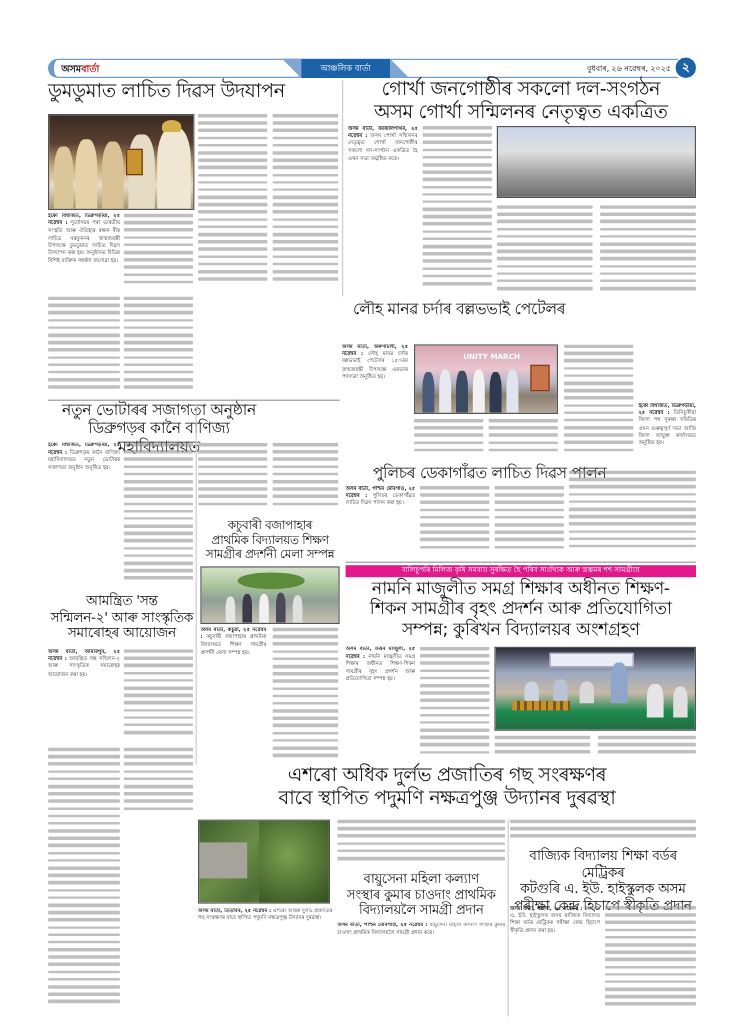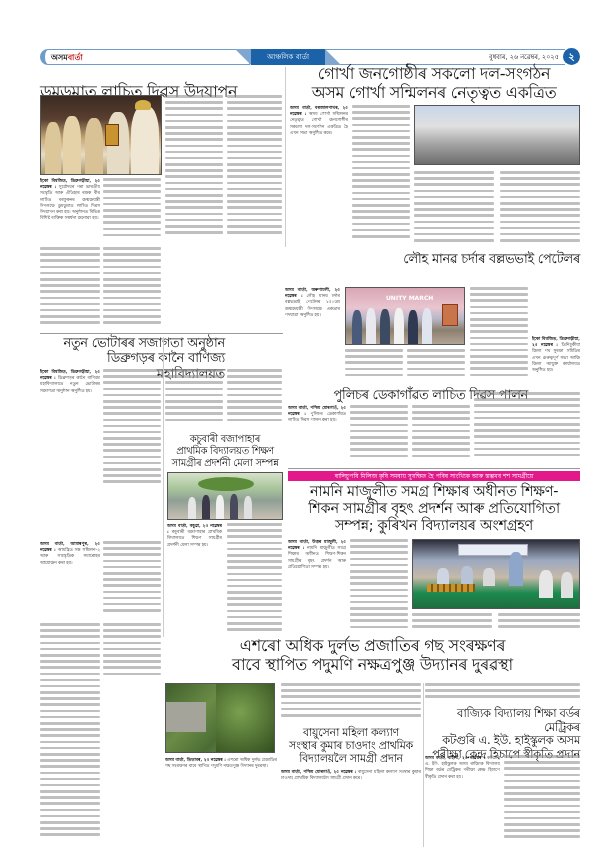--- a/index.html
+++ b/index.html
@@ -14,21 +14,21 @@
   .hdr-logo .r { color: #c11a1a; }
   .hdr-tri-l { position: absolute; left: 195px; top: 0; width: 0; height: 0; border-top: 16px solid #7ea6d1; border-left: 16px solid transparent; }
   .hdr-mid { position: absolute; left: 211px; top: 0; width: 74px; height: 16px; background: #1b62a8; color: #fff; font-size: 7px; text-align: center; line-height: 16px; font-family: "DejaVu Sans", sans-serif; }
   .hdr-tri-r { position: absolute; left: 285px; top: 0; width: 0; height: 0; border-bottom: 16px solid #7ea6d1; border-right: 16px solid transparent; }
   .hdr-right { position: absolute; left: 285px; top: 0; width: 240px; height: 16px; border: 1px solid #6f9bc9; border-right: none; }
   .hdr-date { position: absolute; right: 6px; top: 2px; font-size: 6.5px; font-family: "DejaVu Sans", sans-serif; }
   .hdr-pg { position: absolute; left: 523px; top: -1px; width: 17px; height: 17px; border-radius: 50%; background: #1b62a8; color: #fff; font-size: 10px; font-weight: bold; text-align: center; line-height: 17px; font-family: "DejaVu Sans", sans-serif; }
   
   .hl { position: absolute; font-family: "DejaVu Sans", sans-serif; color: #111; text-align: center; line-height: 1.18; letter-spacing: -0.3px; }
   .hl-big { font-size: 16px; }
-  .hl-med { font-size: 13px; text-align: right; }
+  .hl-med { font-size: 13px; }
   .hl-sm { font-size: 10.5px; }
   
   .col { position: absolute; overflow: hidden; }
   .txt { font-size: 4.3px; line-height: 6.2px; color: #333; text-align: justify; font-family: "DejaVu Sans", sans-serif; }
   .txt .lead { font-weight: bold; color: #111; }
   .lines { position: absolute; overflow: hidden; }
   .lines span { display: block; height: 2.6px; background: #8a8a8a; margin-bottom: 3.6px; opacity: 0.55; border-radius: 1px; }
   
   .img { position: absolute; overflow: hidden; border: 1px solid #555; }
   .img1 { background: linear-gradient(180deg, #3a2a22 0%, #5a4030 30%, #c9a978 55%, #e7dcc6 75%, #a8976e 100%); }
@@ -54,21 +54,21 @@
     </div>
     <div class="hdr-tri-l"></div>
     <div class="hdr-mid">আঞ্চলিক বাৰ্তা</div>
     <div class="hdr-right">
       <span class="hdr-date">বুধবাৰ, ২৬ নৱেম্বৰ, ২০২৫</span>
     </div>
     <div class="hdr-tri-r"></div>
     <div class="hdr-pg">২</div>
   </div>
 
-  <div class="hl hl-big" style="left:0; top:20px; width:245px; text-align:left;margin-top:16px;">ডুমডুমাত লাচিত দিৱস উদযাপন</div>
+  <div class="hl hl-big" style="left:0; top:20px; width:245px; text-align:left;">ডুমডুমাত লাচিত দিৱস উদযাপন</div>
   <div class="img img1" style="left:0; top:48px; width:122px; height:80px;">
     <div class="person" style="left:4px; width:16px; height:52px; background:#dcc79a;"></div>
     <div class="person" style="left:22px; width:18px; height:58px; background:#e5d2a8;"></div>
     <div class="person" style="left:44px; width:18px; height:56px; background:#d9c296;"></div>
     <div class="person" style="left:66px; width:22px; height:62px; background:#e6dbc4;"></div>
     <div class="abs" style="left:64px; top:28px; width:14px; height:22px; background:#c9932f; border:1px solid #6a3b10;"></div>
     <div class="person" style="left:90px; width:28px; height:68px; background:#efe6d4;"></div>
     <div class="abs" style="left:94px; top:4px; width:16px; height:10px; background:#d5b04a; border-radius:50% 50% 20% 20%;"></div>
   </div>
   <div class="col txt" style="left:0; top:131px; width:60px; height:66px;">
@@ -412,20 +412,25 @@
       <span></span>
       <span></span>
       <span></span>
       <span></span>
       <span></span>
       <span></span>
       <span></span>
     </div>
   <div class="img img-office" style="left:248px; top:310px; width:0; height:0; border:none;"></div>
 
+  <div class="hl hl-med" style="left:0; top:447px; width:123px; font-size:11.5px;">
+    <div>আমন্ত্ৰিত 'সন্ত</div>
+    <div>সন্মিলন-২' আৰু সাংস্কৃতিক</div>
+    <div>সমাৰোহৰ আয়োজন</div>
+  </div>
   <div class="col txt" style="left:0; top:494px; width:60px; height:80px;">
     <span class="lead">অসম বাৰ্তা, আমাৰপুৰ, ২৫ নৱেম্বৰ :</span>
     <span>আমন্ত্ৰিত সন্ত সন্মিলন-২ আৰু সাংস্কৃতিক সমাৰোহৰ আয়োজন কৰা হয়।</span>
   </div>
   <div class="lines" style="left:63px; top:494px; width:58px; height:80px;">
     <span></span>
       <span></span>
       <span></span>
       <span></span>
       <span></span>

